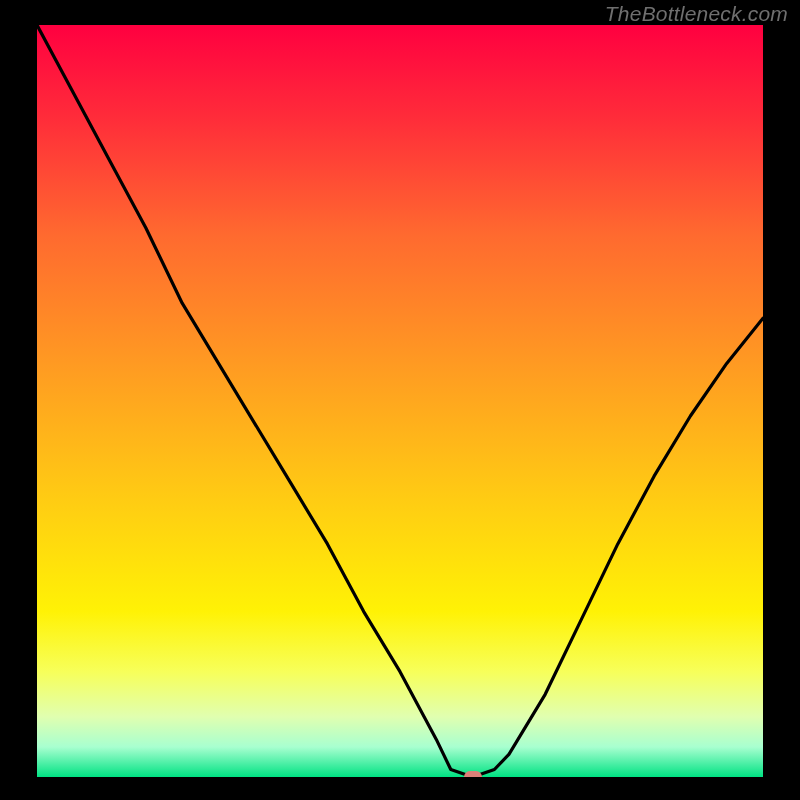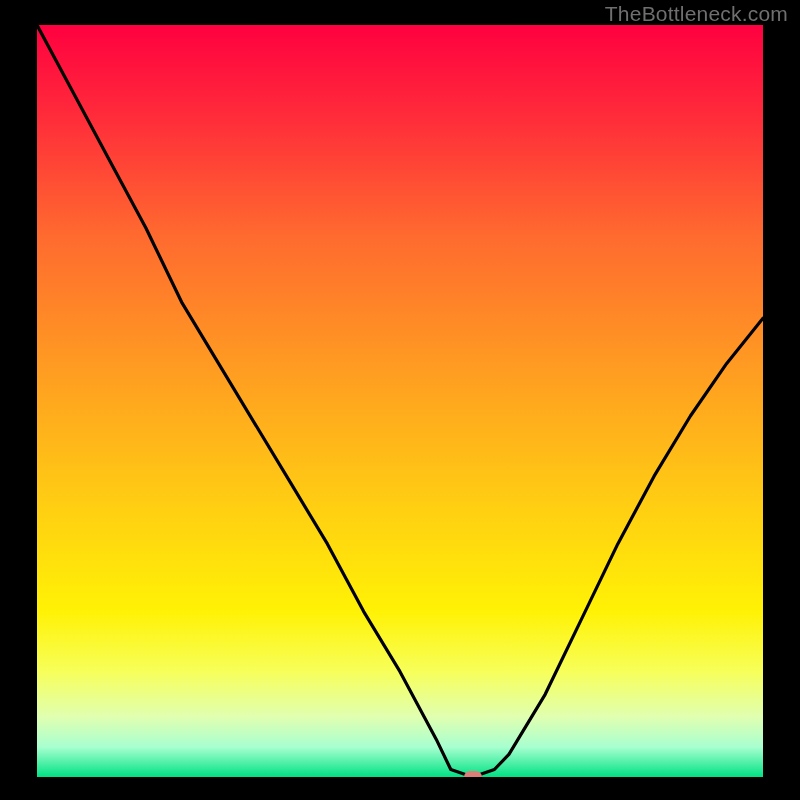--- a/index.html
+++ b/index.html
@@ -8,20 +8,21 @@
     width: 800px;
     height: 800px;
     background: #000;
     overflow: hidden;
   }
   .frame {
     position: relative;
     width: 800px;
     height: 800px;
     background: #000;
+    font-style: italic;
   }
   .watermark {
     position: absolute;
     top: 2px;
     right: 12px;
     font-family: Arial, Helvetica, sans-serif;
     font-size: 21px;
     color: #6f6f6f;
     letter-spacing: 0.2px;
     z-index: 5;

